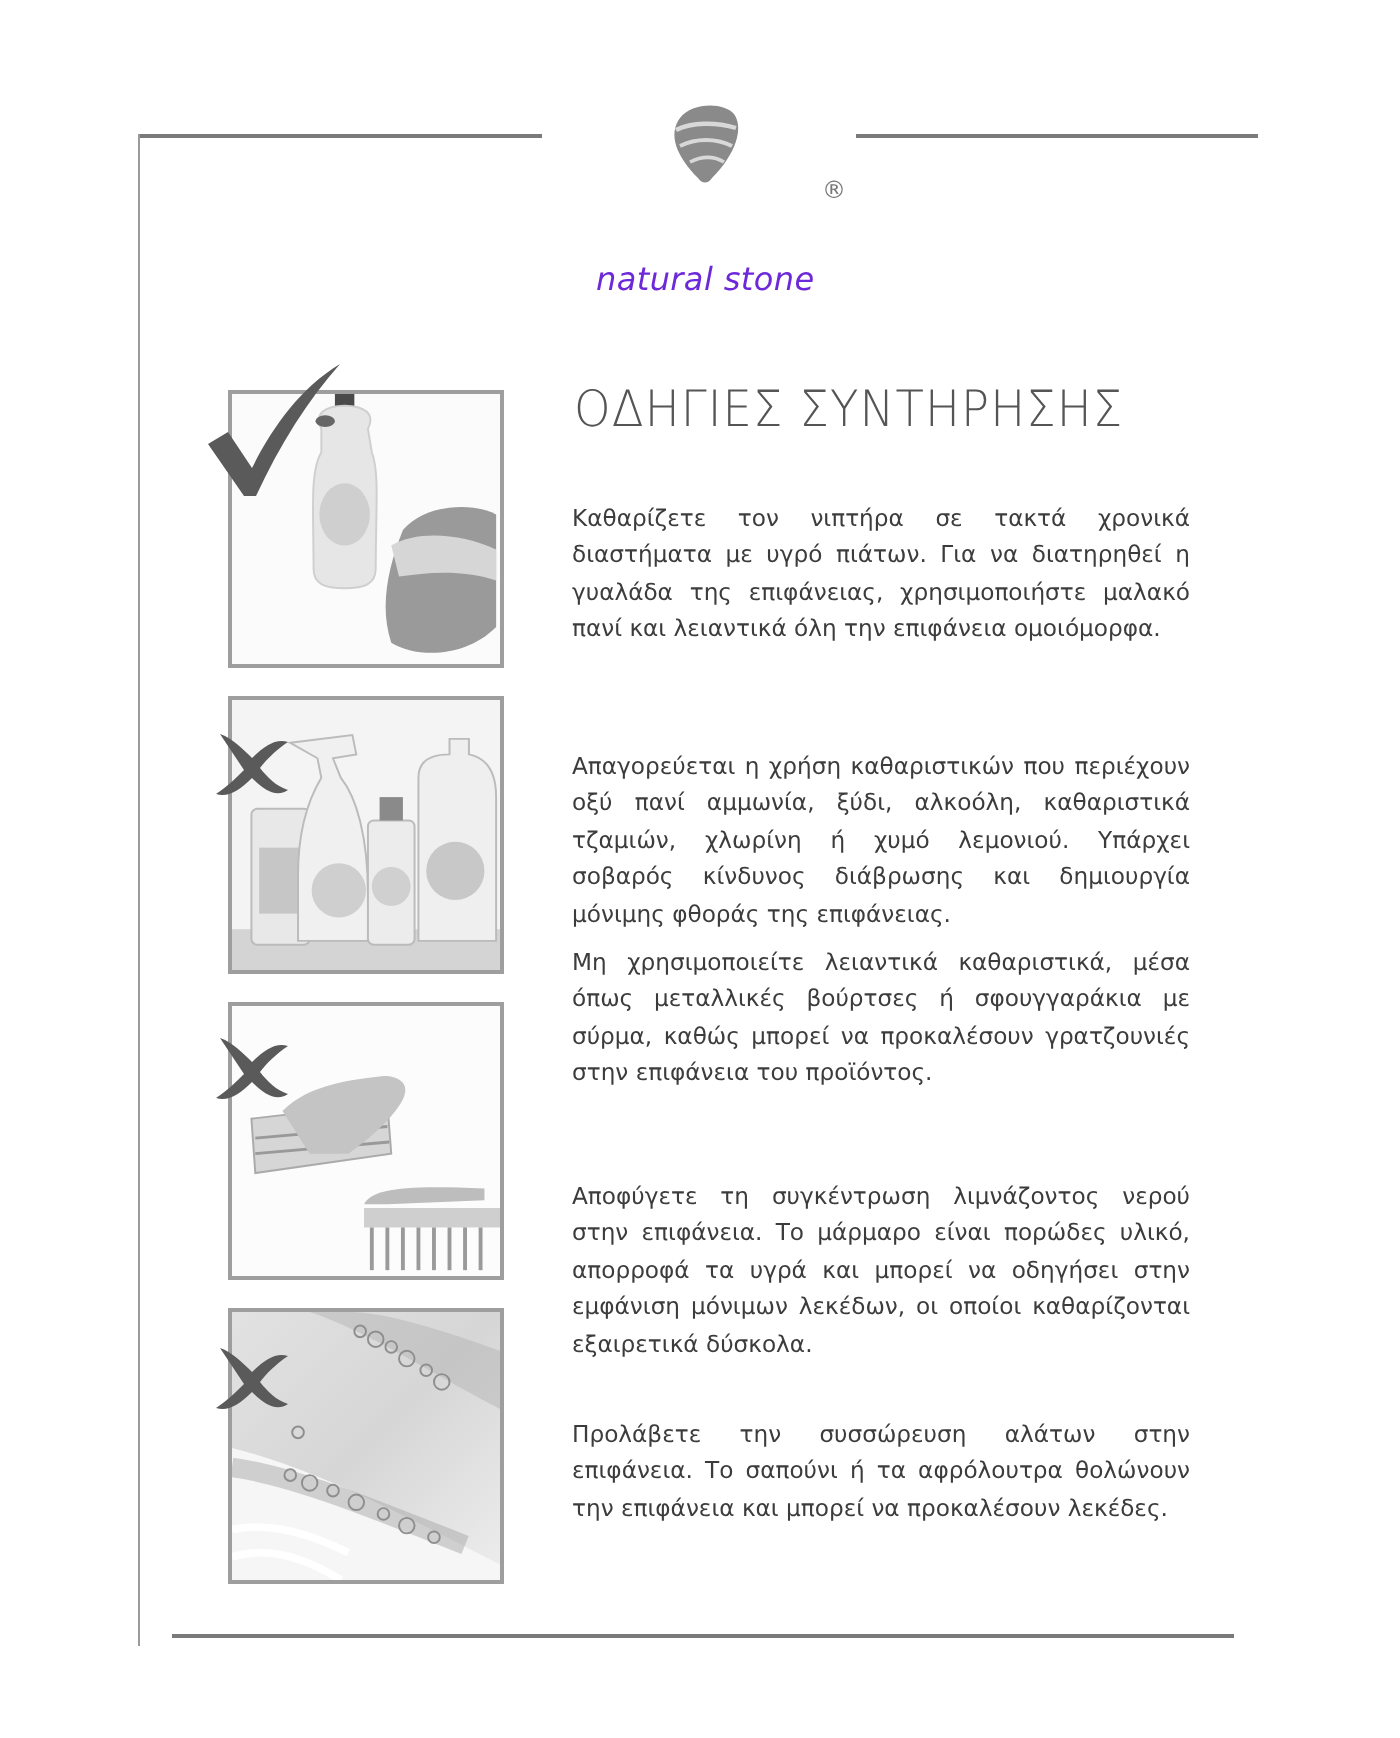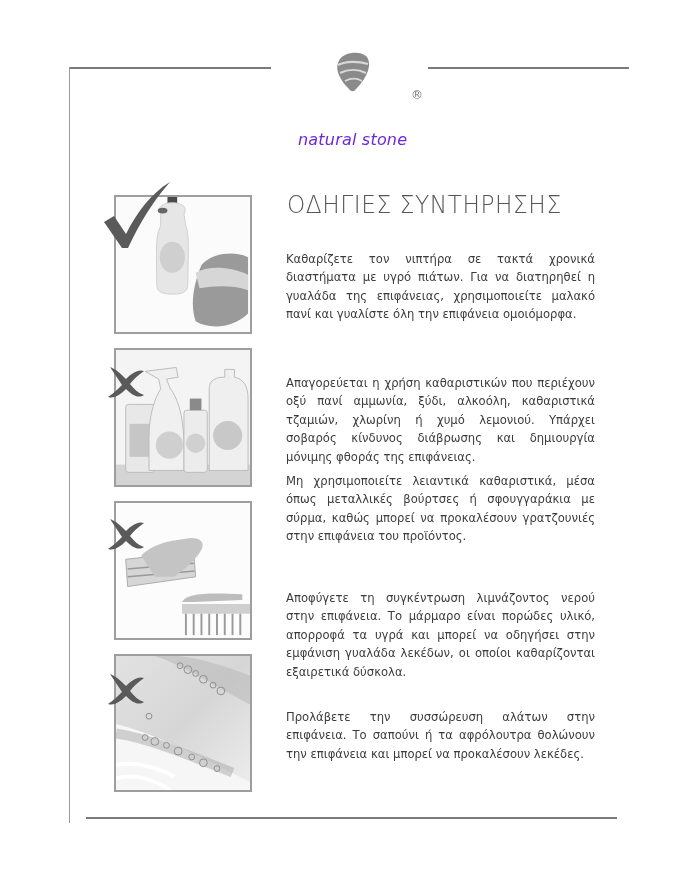--- a/index.html
+++ b/index.html
@@ -152,17 +152,17 @@
       <circle cx="104" cy="116" r="3"></circle>
         <circle cx="34" cy="62" r="3"></circle>
     </g>
     <path d="M0 112 C20 108 40 114 60 124 M0 126 C20 120 40 128 56 138" stroke="#ffffff" stroke-width="4" fill="none"></path>
   </svg>
 </div>
 <svg class="mark xmark x3" viewBox="0 0 40 36">
   <path d="M4 2 C10 4 16 10 20 14 C26 8 32 4 38 6 C32 10 27 15 24 19 C28 24 32 28 38 30 C32 34 26 30 20 24 C14 30 8 34 2 32 C8 28 12 24 16 20 C12 14 8 8 4 2 Z" fill="#5a5a5a"></path>
 </svg>
 
-<p class="section s1">Καθαρίζετε τον νιπτήρα σε τακτά χρονικά διαστήματα με υγρό πιάτων. Για να διατηρηθεί η γυαλάδα της επιφάνειας, χρησιμοποιείτε μαλακό πανί και γυαλίστε όλη την επιφάνεια ομοιόμορφα.</p>
+<p class="section s1">Καθαρίζετε τον νιπτήρα σε τακτά χρονικά διαστήματα με υγρό πιάτων. Για να διατηρηθεί η γυαλάδα της επιφάνειας, χρησιμοποιήστε μαλακό πανί και λειαντικά όλη την επιφάνεια ομοιόμορφα.</p>
 <p class="section s2">Απαγορεύεται η χρήση καθαριστικών που περιέχουν οξύ πανί αμμωνία, ξύδι, αλκοόλη, καθαριστικά τζαμιών, χλωρίνη ή χυμό λεμονιού. Υπάρχει σοβαρός κίνδυνος διάβρωσης και δημιουργία μόνιμης φθοράς της επιφάνειας.</p>
 <p class="section s3">Μη χρησιμοποιείτε λειαντικά καθαριστικά, μέσα όπως μεταλλικές βούρτσες ή σφουγγαράκια με σύρμα, καθώς μπορεί να προκαλέσουν γρατζουνιές στην επιφάνεια του προϊόντος.</p>
-<p class="section s4">Αποφύγετε τη συγκέντρωση λιμνάζοντος νερού στην επιφάνεια. Το μάρμαρο είναι πορώδες υλικό, απορροφά τα υγρά και μπορεί να οδηγήσει στην εμφάνιση γυαλάδα λεκέδων, οι οποίοι καθαρίζονται εξαιρετικά δύσκολα.</p>
+<p class="section s4">Αποφύγετε τη συγκέντρωση λιμνάζοντος νερού στην επιφάνεια. Το μάρμαρο είναι πορώδες υλικό, απορροφά τα υγρά και μπορεί να οδηγήσει στην εμφάνιση μόνιμων λεκέδων, οι οποίοι καθαρίζονται εξαιρετικά δύσκολα.</p>
 <p class="section s5">Προλάβετε την συσσώρευση αλάτων στην επιφάνεια. Το σαπούνι ή τα αφρόλουτρα θολώνουν την επιφάνεια και μπορεί να προκαλέσουν λεκέδες.</p>
 
 </body></html>

